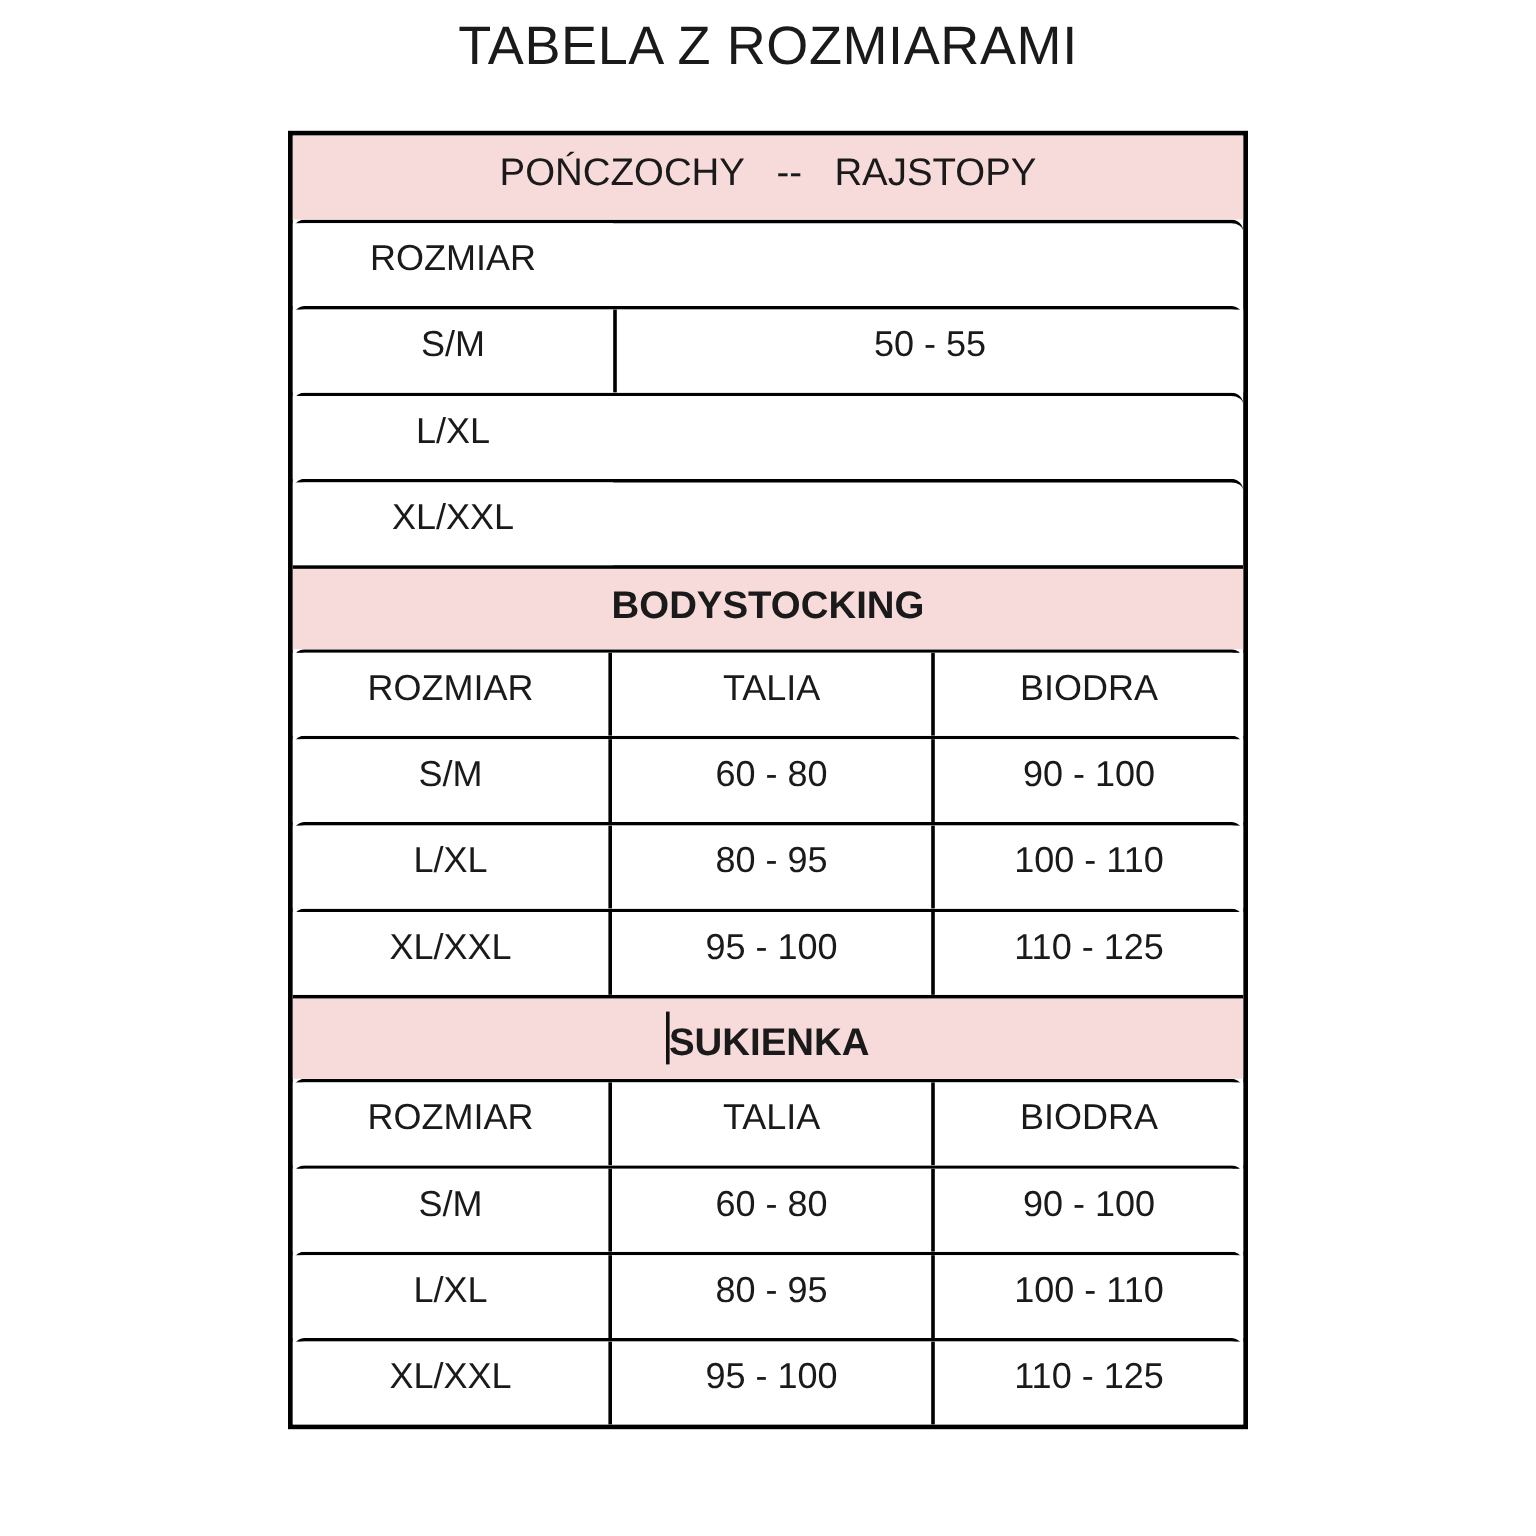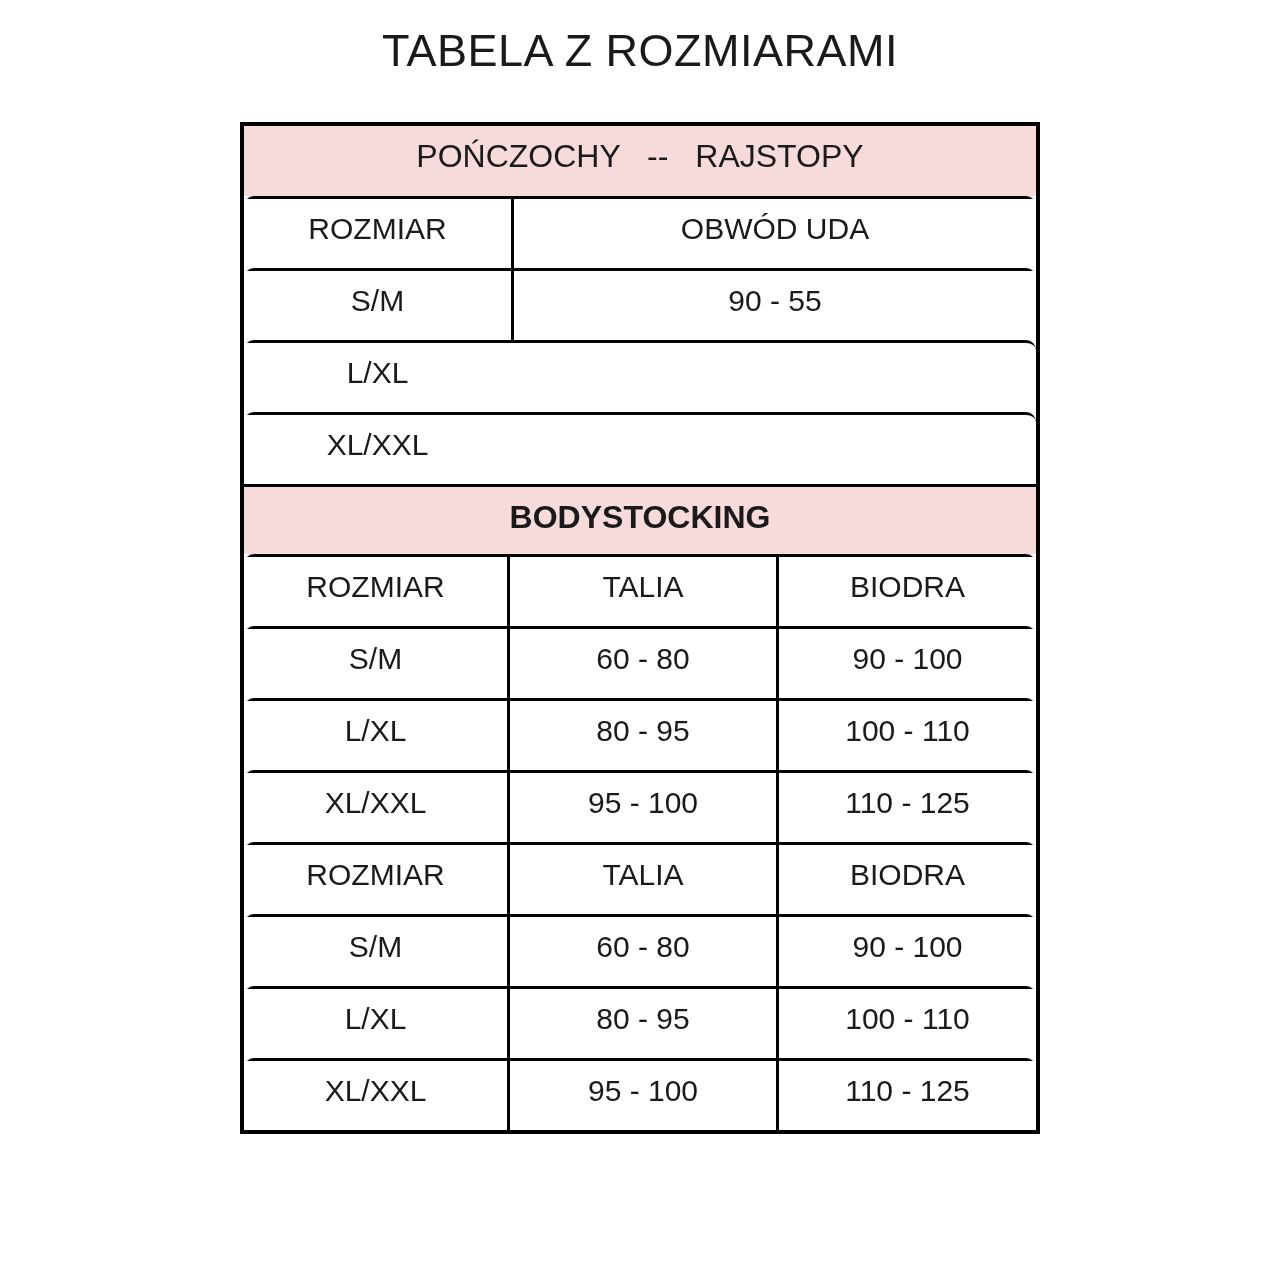--- a/index.html
+++ b/index.html
@@ -9,21 +9,21 @@
     --bg:#ffffff;
   }
   html,body{margin:0;padding:0;}
   body{
     width:1280px;height:1280px;
     background:var(--bg);
     color:var(--text);
     font-family:"Liberation Sans", sans-serif;
     overflow:hidden;
   }
-  .page{width:1280px;padding-top:26px;}
+  .page{width:1280px;padding-top:13px;}
   .title{
     text-align:center;
     font-size:45px;
     font-weight:400;
     letter-spacing:0.5px;
     line-height:1.1;
     margin:0 0 46px 0;
   }
   .size-table{
     width:792px;
@@ -74,25 +74,24 @@
 </head>
 <body>
 
 <div class="page">
   <div class="title">TABELA Z ROZMIARAMI</div>
   <div class="size-table" id="size-table">
       <div class="section">
         <div class="section-header"><span>POŃCZOCHY -- RAJSTOPY</span></div>
         <div class="grid-row cols-2">
           <div class="cell">ROZMIAR</div>
-          <div class="cell">OBWÓD UDA</div>
         </div>
         <div class="grid-row cols-2">
           <div class="cell">S/M</div>
-          <div class="cell">90 - 55</div>
+          <div class="cell">50 - 55</div>
         </div>
         <div class="grid-row cols-2">
           <div class="cell">L/XL</div>
         </div>
         <div class="grid-row cols-2">
           <div class="cell">XL/XXL</div>
         </div>
       </div>
       <div class="section">
         <div class="section-header"><span>BODYSTOCKING</span></div>
@@ -111,20 +110,21 @@
           <div class="cell">80 - 95</div>
           <div class="cell">100 - 110</div>
         </div>
         <div class="grid-row cols-3">
           <div class="cell">XL/XXL</div>
           <div class="cell">95 - 100</div>
           <div class="cell">110 - 125</div>
         </div>
       </div>
       <div class="section">
+        <div class="section-header"><span class="caret"></span><span>SUKIENKA</span></div>
         <div class="grid-row cols-3">
           <div class="cell">ROZMIAR</div>
           <div class="cell">TALIA</div>
           <div class="cell">BIODRA</div>
         </div>
         <div class="grid-row cols-3">
           <div class="cell">S/M</div>
           <div class="cell">60 - 80</div>
           <div class="cell">90 - 100</div>
         </div>

